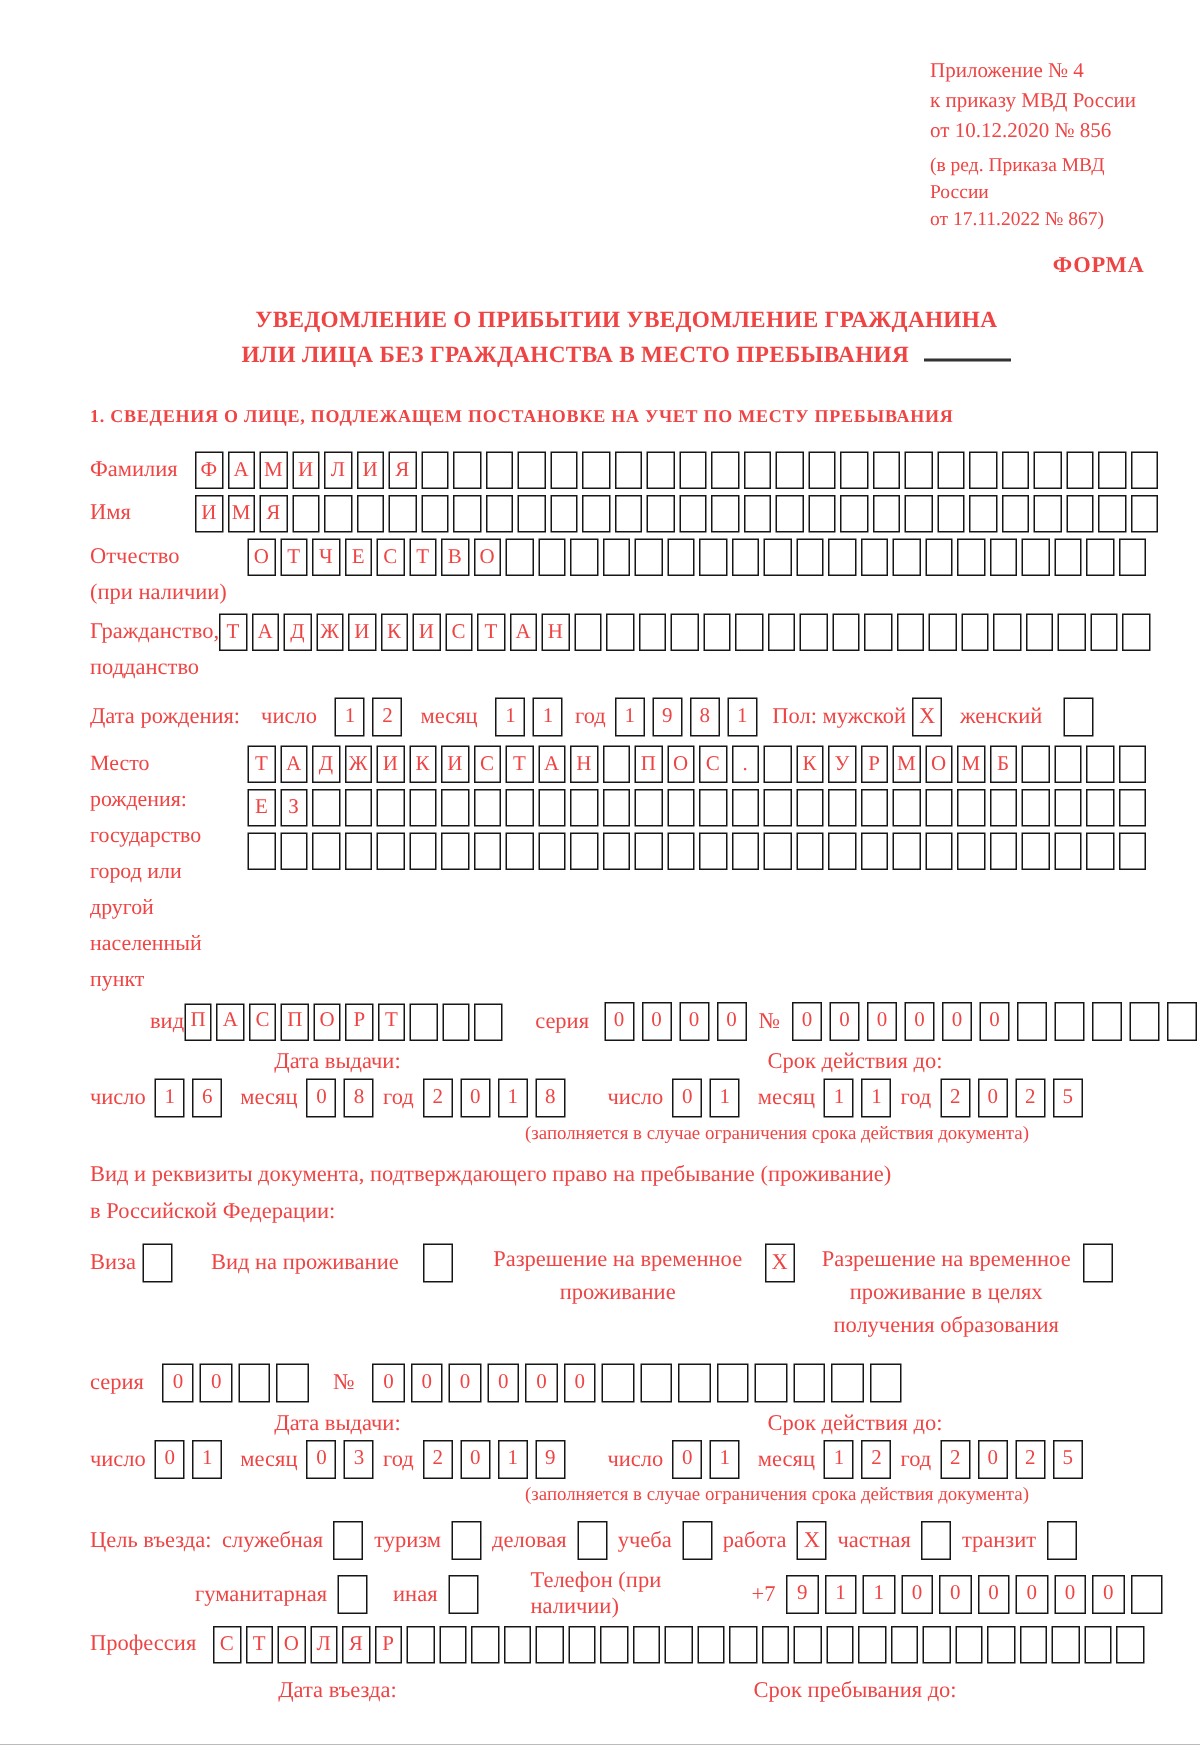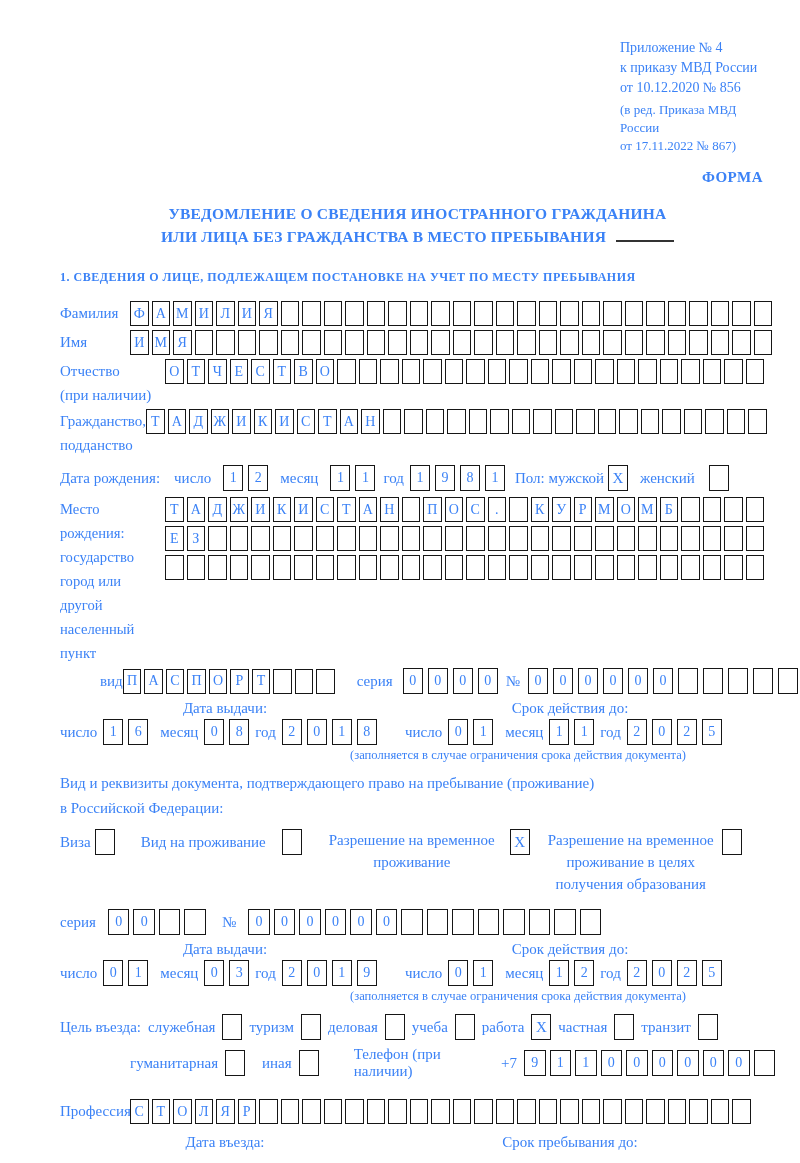--- a/index.html
+++ b/index.html
@@ -1,18 +1,18 @@
 <!DOCTYPE html>
 <html><head>
 <meta charset="utf-8">
 <style>
   * { margin:0; padding:0; box-sizing:border-box; }
   html,body { background:#888; }
   .page {
-    width:800px; height:1163px; background:#ffffff; color:#3b82f6;
+    width:800px; height:1163px; background:#ffffff; color:#ef4444;
     font-family:"Liberation Serif","DejaVu Serif",serif;
     font-size:15px; position:relative; margin:0 auto;
     padding:38px 25px 2px 60px; overflow:hidden;
   }
   
   .annex { margin-left:560px; line-height:20px; font-size:14px; }
   .annex .amend { font-size:13px; line-height:18px; margin-top:3px; }
   .forma { text-align:right; font-weight:bold; font-size:15px; margin:14px 12px 0 0; letter-spacing:.5px; }
   
   .title { text-align:center; font-weight:bold; font-size:15.5px; line-height:23px; margin-top:16px; letter-spacing:.2px; }
@@ -59,21 +59,21 @@
     <div>к приказу МВД России</div>
     <div>от 10.12.2020 № 856</div>
     <div class="amend">
       <div>(в ред. Приказа МВД России</div>
       <div>от 17.11.2022 № 867)</div>
     </div>
   </div>
   <div class="forma">ФОРМА</div>
 
   <div class="title">
-    <div>УВЕДОМЛЕНИЕ О СВЕДЕНИЯ ИНОСТРАННОГО ГРАЖДАНИНА</div>
+    <div>УВЕДОМЛЕНИЕ О ПРИБЫТИИ УВЕДОМЛЕНИЕ ГРАЖДАНИНА</div>
     <div><span>ИЛИ ЛИЦА БЕЗ ГРАЖДАНСТВА В МЕСТО ПРЕБЫВАНИЯ</span><span class="blank-line"></span></div>
   </div>
 
   <div class="sec-head">1. СВЕДЕНИЯ О ЛИЦЕ, ПОДЛЕЖАЩЕМ ПОСТАНОВКЕ НА УЧЕТ ПО МЕСТУ ПРЕБЫВАНИЯ</div>
 
   <div class="frow" style="margin-top:16px;">
     <div class="lbl" style="width:70px;">Фамилия</div>
     <div class="boxrow">
         <span class="cell">Ф</span>
         <span class="cell">А</span>
@@ -583,21 +583,21 @@
         <span class="cell">0</span>
         <span class="cell">0</span>
         <span class="cell">0</span>
         <span class="cell">0</span>
         <span class="cell">0</span>
         <span class="cell">0</span>
         <span class="cell"></span>
       </div>
   </div>
 
-  <div class="frow" style="margin-top:19px;">
+  <div class="frow" style="margin-top:4px;gap:12px;">
     <div class="lbl" style="width:70px;">Профессия</div>
     <div class="boxrow">
         <span class="cell">С</span>
         <span class="cell">Т</span>
         <span class="cell">О</span>
         <span class="cell">Л</span>
         <span class="cell">Я</span>
         <span class="cell">Р</span>
         <span class="cell"></span>
         <span class="cell"></span>

